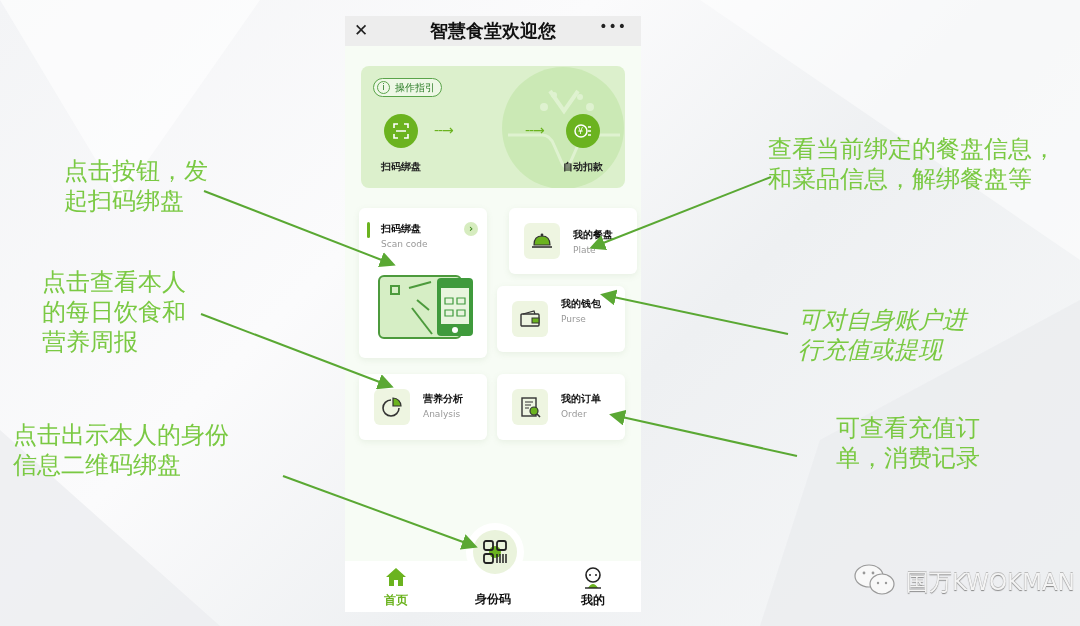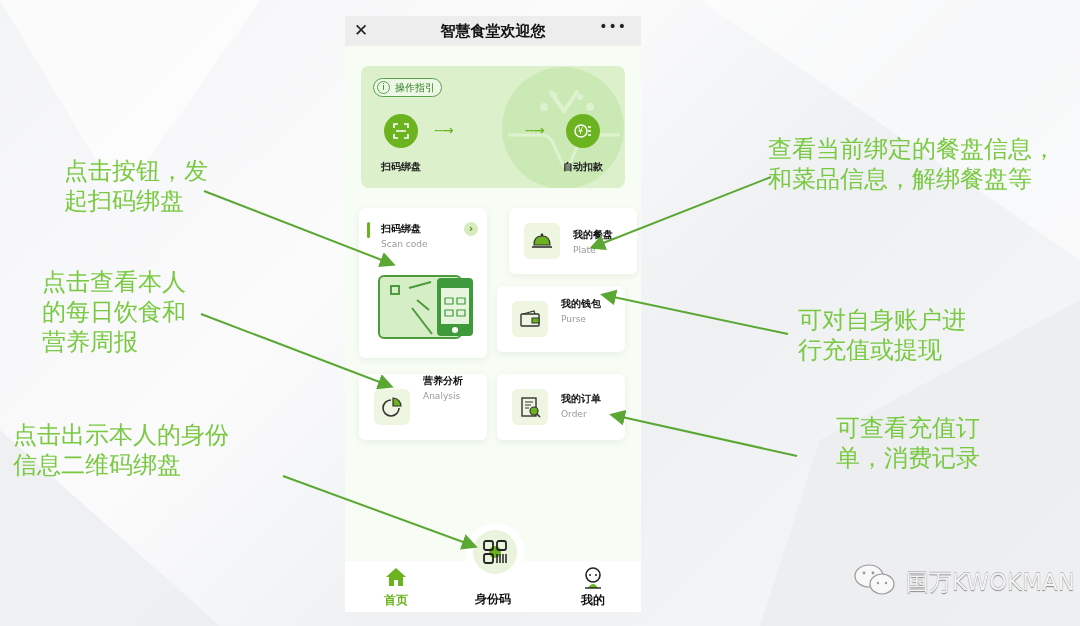--- a/index.html
+++ b/index.html
@@ -24,21 +24,21 @@
   
   .phone {
     position: absolute; left: 345px; top: 16px; width: 296px; height: 596px;
     background: #f7fcf5; overflow: hidden;
   }
   .titlebar {
     height: 30px; background: #ededed; display: flex; align-items: center;
     justify-content: center; position: relative;
   }
   .titlebar .close { position: absolute; left: 9px; top: 4px; font-size: 17px; color: #222; }
-  .titlebar .title { font-size: 15px; color: #111; font-weight: bold; }
+  .titlebar .title { font-size: 18px; color: #111; font-weight: bold; }
   .titlebar .more { position: absolute; right: 14px; top: 2px; font-size: 14px; color: #222; letter-spacing: 1px; }
 
   .guide {
     position: absolute; left: 16px; top: 50px; width: 264px; height: 122px;
     background: #dcf0cc; border-radius: 8px; overflow: hidden;
   }
   .guide .big-circle {
     position: absolute; left: 141px; top: 1px; width: 122px; height: 122px; border-radius: 50%;
     background: #cbe9b5;
   }
@@ -104,21 +104,21 @@
 
 <div class="note" style="left:64px;top:156px;">点击按钮，发
 起扫码绑盘</div>
 <div class="note" style="left:42px;top:267px;">点击查看本人
 的每日饮食和
 营养周报</div>
 <div class="note" style="left:13px;top:420px;">点击出示本人的身份
 信息二维码绑盘</div>
 <div class="note" style="left:768px;top:134px;">查看当前绑定的餐盘信息，
 和菜品信息，解绑餐盘等</div>
-<div class="note" style="left:798px;top:305px;">可对自身账户进
+<div class="note" style="left:798px;top:305px;font-style:italic;">可对自身账户进
 行充值或提现</div>
 <div class="note" style="left:836px;top:413px;">可查看充值订
 单，消费记录</div>
 
 <div class="phone">
   <div class="titlebar">
     <span class="close">✕</span>
     <span class="title">智慧食堂欢迎您</span>
     <span class="more">•••</span>
   </div>
@@ -208,21 +208,21 @@
     </div>
   </div>
 
   <div class="card" style="left:14px;top:358px;width:128px;height:66px;">
     <div class="icon-box" style="left:15px;top:15px;">
       <svg width="22" height="22">
           <path d="M10 4 A8 8 0 1 0 18 12" fill="none" stroke="#333" stroke-width="1.6"></path>
           <path d="M12 2 V10 H20 A8 8 0 0 0 12 2 Z" fill="#6bb31f" stroke="#333" stroke-width="1.2"></path>
         </svg>
     </div>
-    <div style="position:absolute;left:64px;top:0;">
+    <div style="position:absolute;left:64px;top:18px;">
       <div class="t">营养分析</div>
       <div class="s">Analysis</div>
     </div>
   </div>
 
   <div class="card" style="left:152px;top:358px;width:128px;height:66px;">
     <div class="icon-box" style="left:15px;top:15px;">
       <svg width="22" height="22">
           <rect x="3" y="2" width="14" height="18" fill="none" stroke="#333" stroke-width="1.4"></rect>
           <path d="M6 6h8M6 9h6M6 12h4" stroke="#333" stroke-width="1.2"></path>

